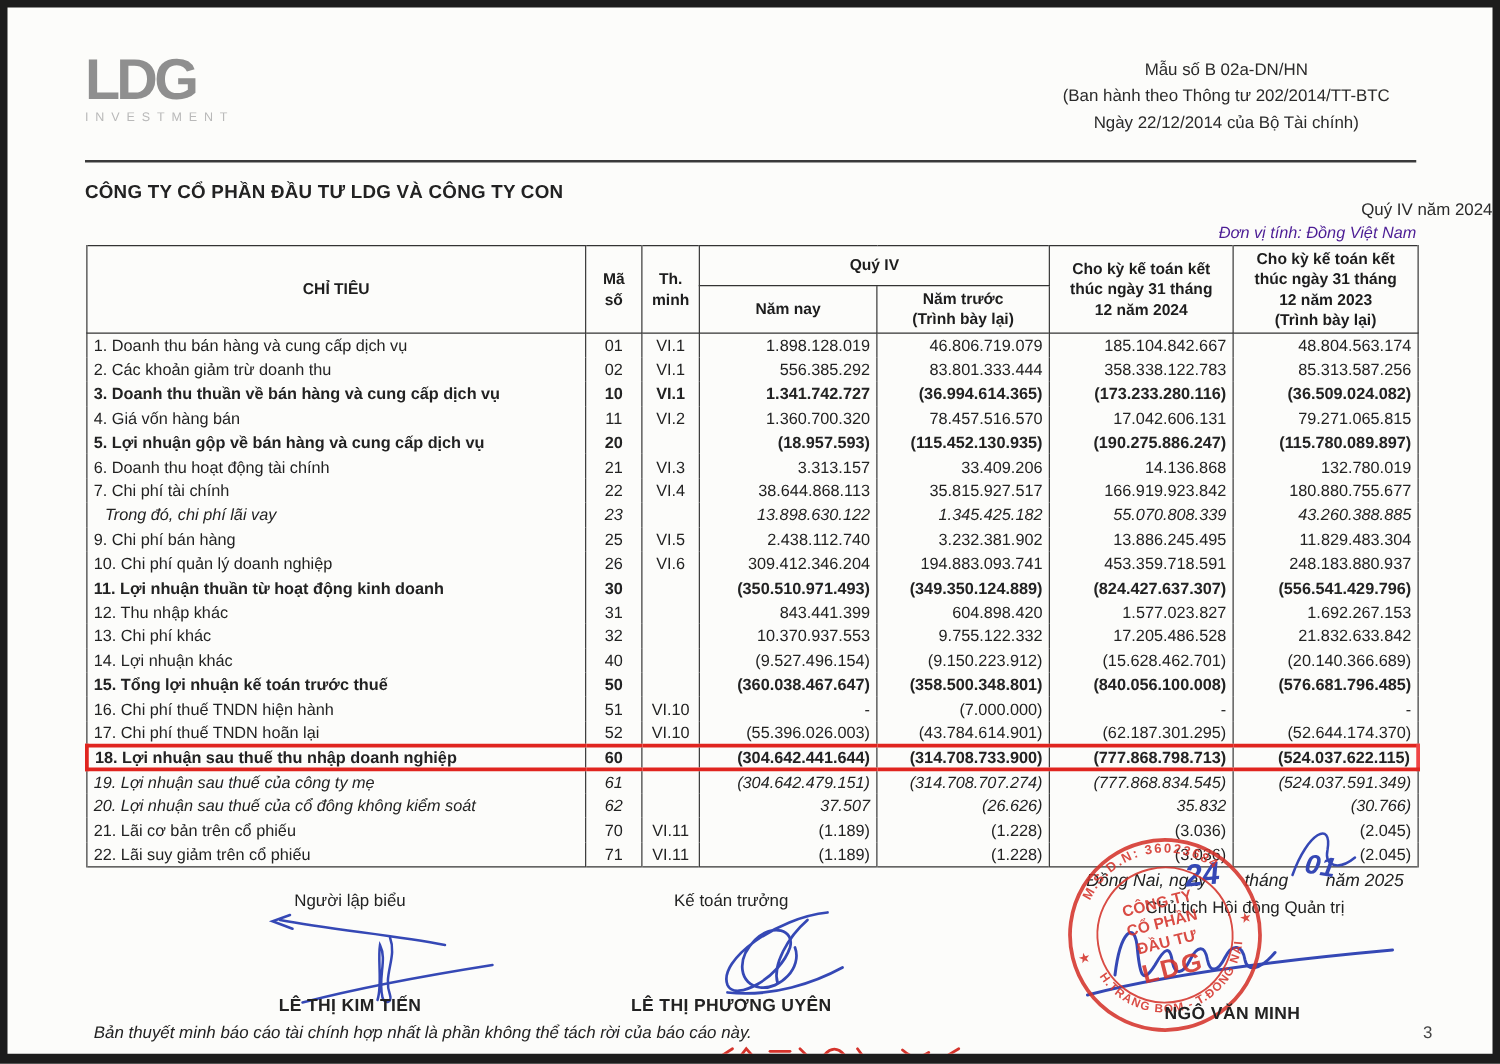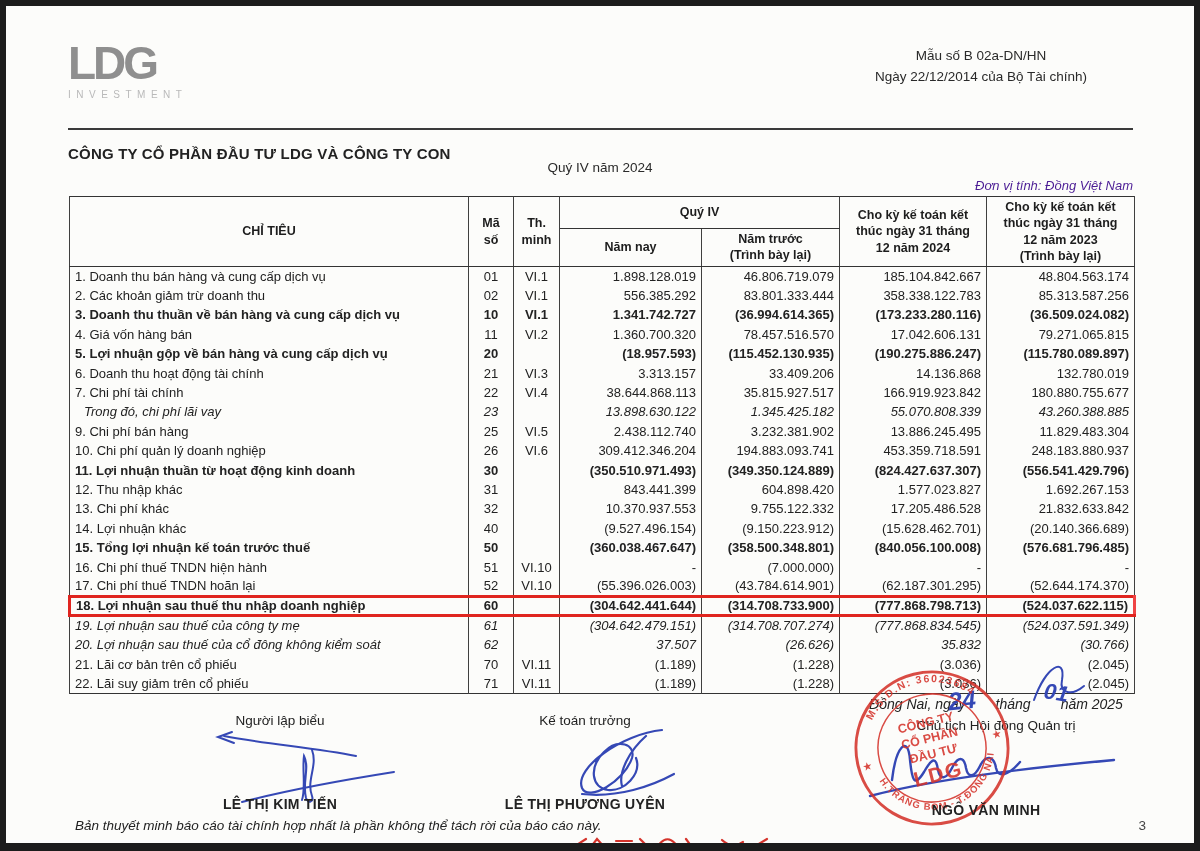--- a/index.html
+++ b/index.html
@@ -16,21 +16,21 @@
   }
   .abs { position:absolute; }
 
   
   .logo-text { font-size:46px; font-weight:bold; letter-spacing:-3px; color:#8f8f8f; line-height:1; }
   .logo-sub  { font-size:10px; letter-spacing:5.5px; color:#b9b9b9; margin-top:3px; }
   .form-info { width:380px; text-align:center; font-size:13.5px; color:#2a2a2a; line-height:1.55; }
   .company   { font-size:15px; font-weight:bold; letter-spacing:.2px; color:#222; }
   .rule      { height:2px; background:#3a3a3a; }
   .title     { width:1188px; text-align:center; font-size:16px; font-weight:bold; color:#222; }
-  .subtitle  { width:1188px; text-align:center; font-size:13.5px; color:#2a2a2a; }
+  .subtitle  { width:1188px; text-align:right; font-size:13.5px; color:#2a2a2a; }
   .unit-note { width:1065px; text-align:right; font-size:13px; font-style:italic; color:#4c1d95; }
 
   
   table.report { border-collapse:collapse; table-layout:fixed; width:1065px;
                  border:1.5px solid #333; }
   .report th, .report td { border-left:1px solid #3f3f3f; border-right:1px solid #3f3f3f; }
   .report thead th {
     font-size:12.5px; font-weight:bold; color:#1d1d1d; white-space:pre-line;
     border-bottom:1.5px solid #333; vertical-align:middle; text-align:center; line-height:1.3;
     padding:2px 4px;
@@ -73,20 +73,21 @@
 
 <div class="page">
 
   <div class="abs" style="left:62px; top:34px;">
     <div class="logo-text">LDG</div>
     <div class="logo-sub">INVESTMENT</div>
   </div>
 
   <div class="abs form-info" style="left:785px; top:40px;">
     <div>Mẫu số B 02a-DN/HN</div>
+    <div>(Ban hành theo Thông tư 202/2014/TT-BTC</div>
     <div>Ngày 22/12/2014 của Bộ Tài chính)</div>
   </div>
 
   <div class="abs company" style="left:62px; top:104px;margin-top:35px;">CÔNG TY CỔ PHẦN ĐẦU TƯ LDG VÀ CÔNG TY CON</div>
   <div class="abs rule" style="left:62px; top:122px; width:1065px;"></div>
 
   <div class="abs subtitle" style="left:0; top:154px;">Quý IV năm 2024</div>
   <div class="abs unit-note" style="left:62px; top:172px;">Đơn vị tính: Đồng Việt Nam</div>
 
   <table class="report abs" style="left:62px; top:190px;">

